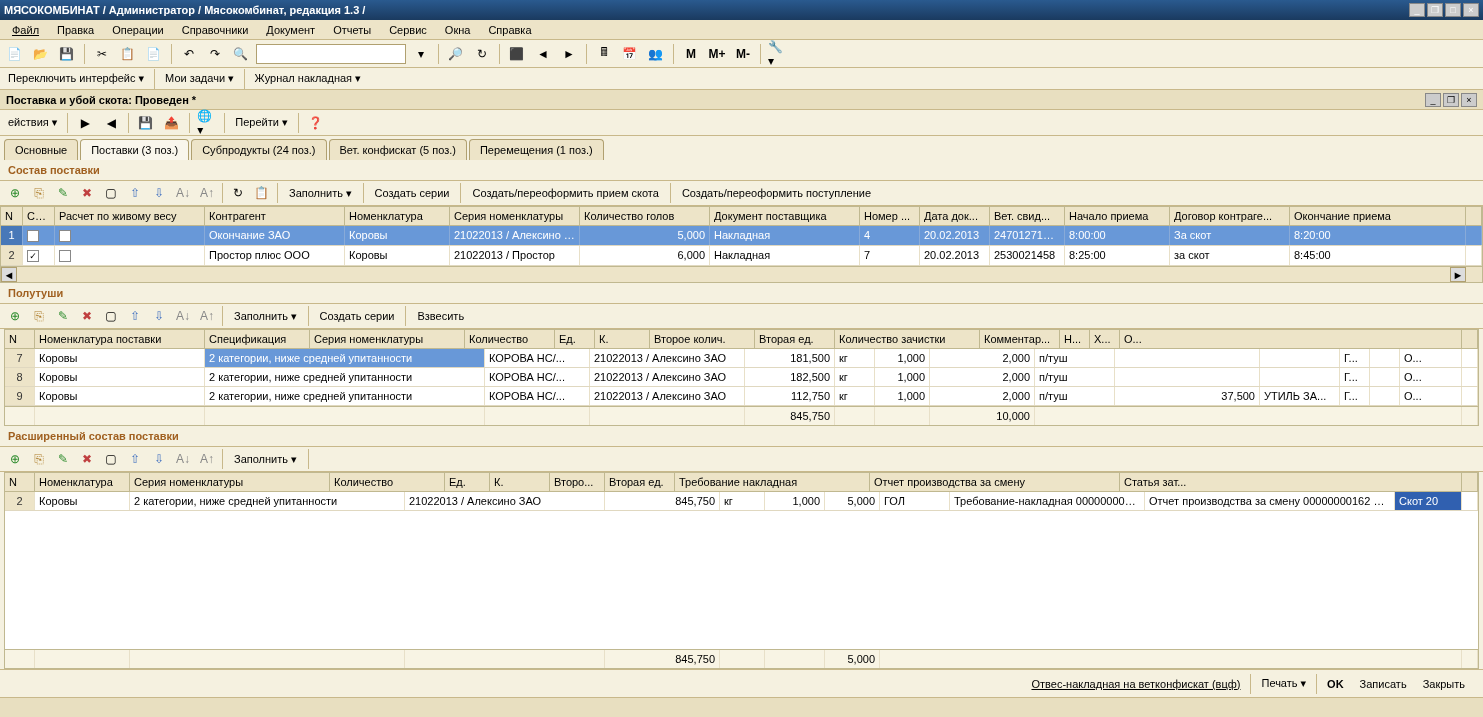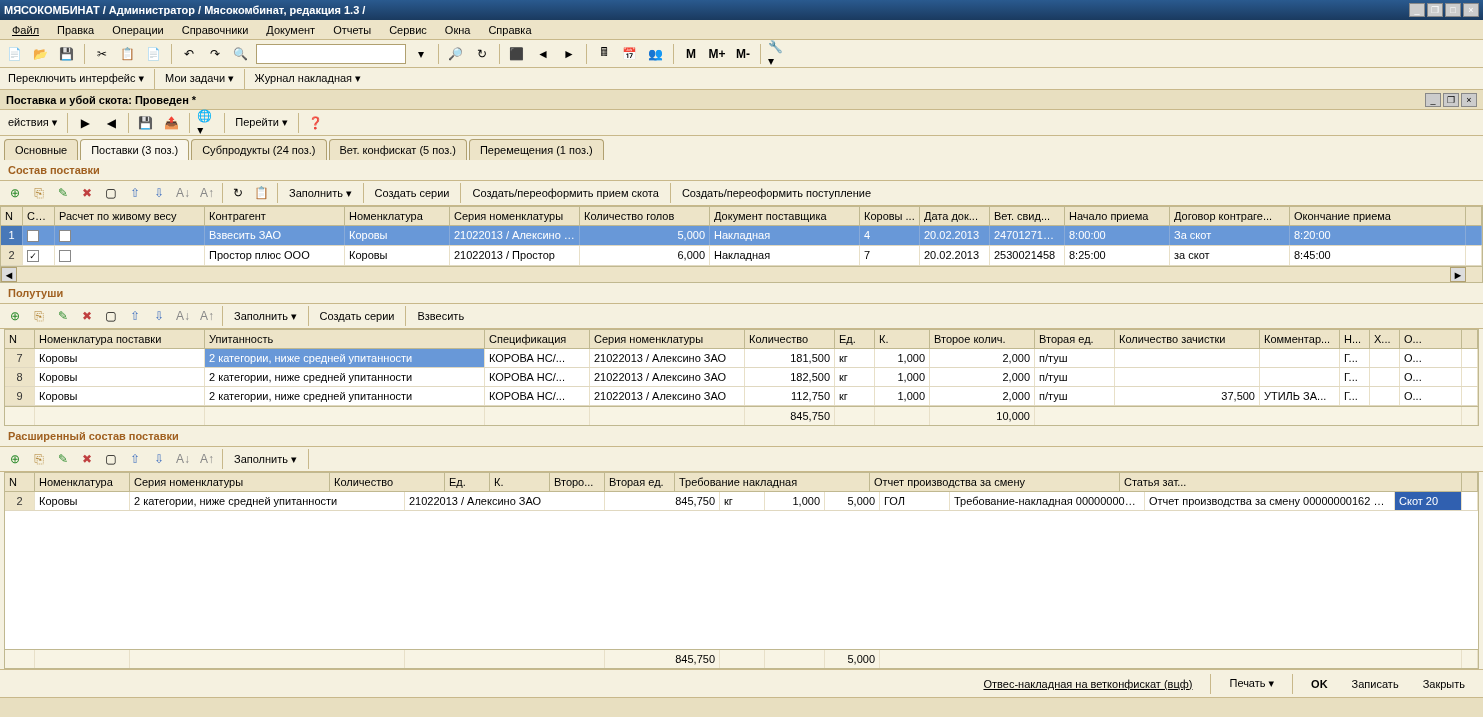--- a/index.html
+++ b/index.html
@@ -36,21 +36,21 @@
 .grid-row.sel .gc{border-right:1px solid #88aad8}
 .gc.num{text-align:right}
 .gc.rownum{background:#ede4c8;text-align:center;color:#333}
 .grid-row.sel .gc.rownum{background:#4878b8;color:#fff}
 .grid-total{display:flex;background:#f8f4e4;border-top:1px solid #c0b890}
 .chk{width:12px;height:12px;display:inline-block;border:1px solid #888;background:#fff;vertical-align:middle}
 .chk.on::after{content:"✓";font-size:9px;line-height:10px;display:block;text-align:center}
 .hscroll{height:16px;background:#ede4c8;border-top:1px solid #c0b890;display:flex}
 .hscroll-arrow{width:16px;border:1px solid #b0a070;background:#ddd;display:flex;align-items:center;justify-content:center;cursor:pointer}
 .hscroll-track{flex:1}
-.footer{background:#f5f1e0;border-top:1px solid #c8b88a;height:28px;display:flex;align-items:center;justify-content:flex-end;padding:0 10px;gap:8px;margin-top:auto}
+.footer{background:#f5f1e0;border-top:1px solid #c8b88a;height:28px;display:flex;align-items:center;justify-content:flex-end;padding:0 10px;gap:0;margin-top:auto}
 .foot-btn{padding:3px 8px;cursor:pointer}
 .foot-btn.primary{font-weight:bold}
 .i-add{color:#2a8a2a}.i-edit{color:#2a8a2a}.i-del{color:#c04040}.i-copy{color:#b08030}
 .i-up{color:#4070c0}.i-down{color:#4070c0}.i-sort{color:#888}
 .bottom-strip{height:20px;background:#e8dfc0;border-top:1px solid #c8b88a}
 </style>
 </head>
 <body>
 
 <div class="titlebar">
@@ -175,33 +175,33 @@
 <div class="grid">
   <div class="grid-head">
     <div class="gh" style="width:22px">N</div>
     <div class="gh" style="width:32px">Со...</div>
     <div class="gh" style="width:150px">Расчет по живому весу</div>
     <div class="gh" style="width:140px">Контрагент</div>
     <div class="gh" style="width:105px">Номенклатура</div>
     <div class="gh" style="width:130px">Серия номенклатуры</div>
     <div class="gh" style="width:130px">Количество голов</div>
     <div class="gh" style="width:150px">Документ поставщика</div>
-    <div class="gh" style="width:60px">Коровы ...</div>
+    <div class="gh" style="width:60px">Номер ...</div>
     <div class="gh" style="width:70px">Дата док...</div>
     <div class="gh" style="width:75px">Вет. свид...</div>
     <div class="gh" style="width:105px">Начало приема</div>
     <div class="gh" style="width:120px">Договор контраге...</div>
     <div class="gh" style="flex:1">Окончание приема</div>
     <div class="gh" style="width:16px"></div>
   </div>
   <div class="grid-row sel">
     <div class="gc rownum" style="width:22px">1</div>
     <div class="gc" style="width:32px"><span class="chk on"></span></div>
     <div class="gc" style="width:150px"><span class="chk on"></span></div>
-    <div class="gc" style="width:140px">Взвесить ЗАО</div>
+    <div class="gc" style="width:140px">Окончание ЗАО</div>
     <div class="gc" style="width:105px">Коровы</div>
     <div class="gc" style="width:130px">21022013 / Алексино ЗАО</div>
     <div class="gc num" style="width:130px">5,000</div>
     <div class="gc" style="width:150px">Накладная</div>
     <div class="gc" style="width:60px">4</div>
     <div class="gc" style="width:70px">20.02.2013</div>
     <div class="gc" style="width:75px">2470127188 от ...</div>
     <div class="gc" style="width:105px">8:00:00</div>
     <div class="gc" style="width:120px">За скот</div>
     <div class="gc" style="flex:1">8:20:00</div>
@@ -247,21 +247,20 @@
   <span class="grid-cmd">Заполнить ▾</span>
   <div class="tb-sep"></div>
   <span class="grid-cmd">Создать серии</span>
   <div class="tb-sep"></div>
   <span class="grid-cmd">Взвесить</span>
 </div>
 <div class="grid" style="margin:0 4px">
   <div class="grid-head">
     <div class="gh" style="width:30px">N</div>
     <div class="gh" style="width:170px">Номенклатура поставки</div>
-    <div class="gh" style="width:280px">Упитанность</div>
     <div class="gh" style="width:105px">Спецификация</div>
     <div class="gh" style="width:155px">Серия номенклатуры</div>
     <div class="gh" style="width:90px">Количество</div>
     <div class="gh" style="width:40px">Ед.</div>
     <div class="gh" style="width:55px">К.</div>
     <div class="gh" style="width:105px">Второе колич.</div>
     <div class="gh" style="width:80px">Вторая ед.</div>
     <div class="gh" style="width:145px">Количество зачистки</div>
     <div class="gh" style="width:80px">Комментар...</div>
     <div class="gh" style="width:30px">Н...</div>

